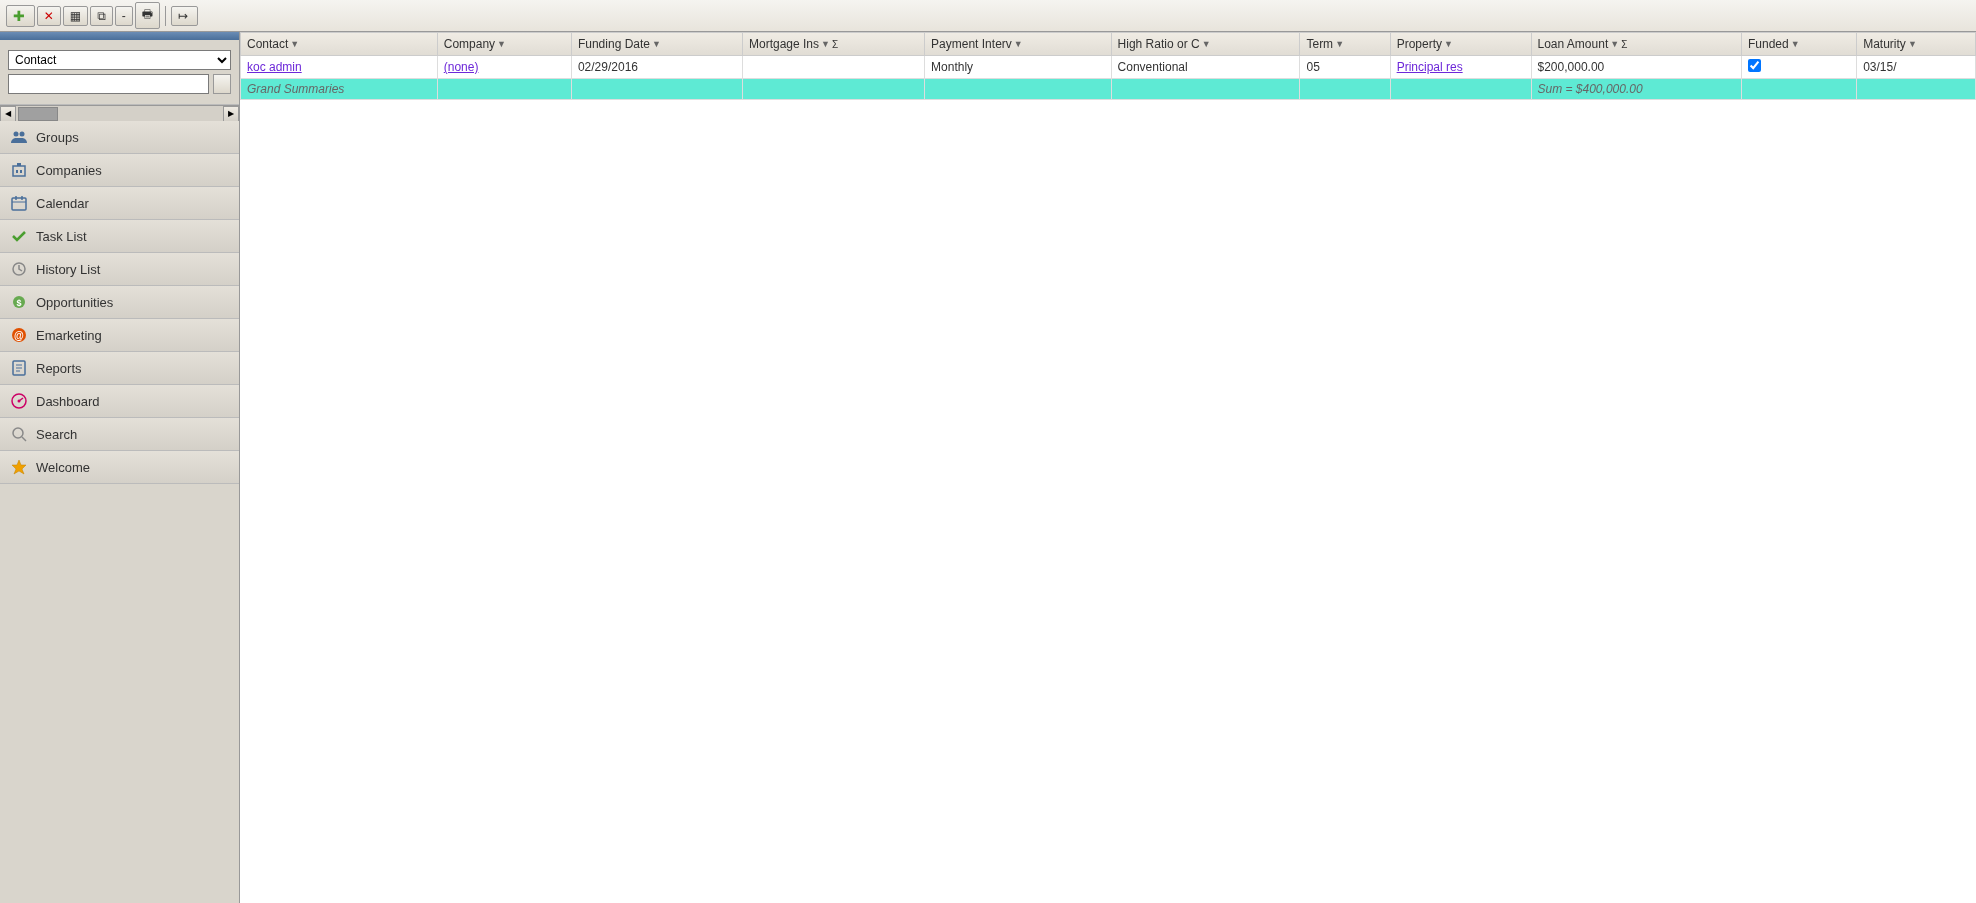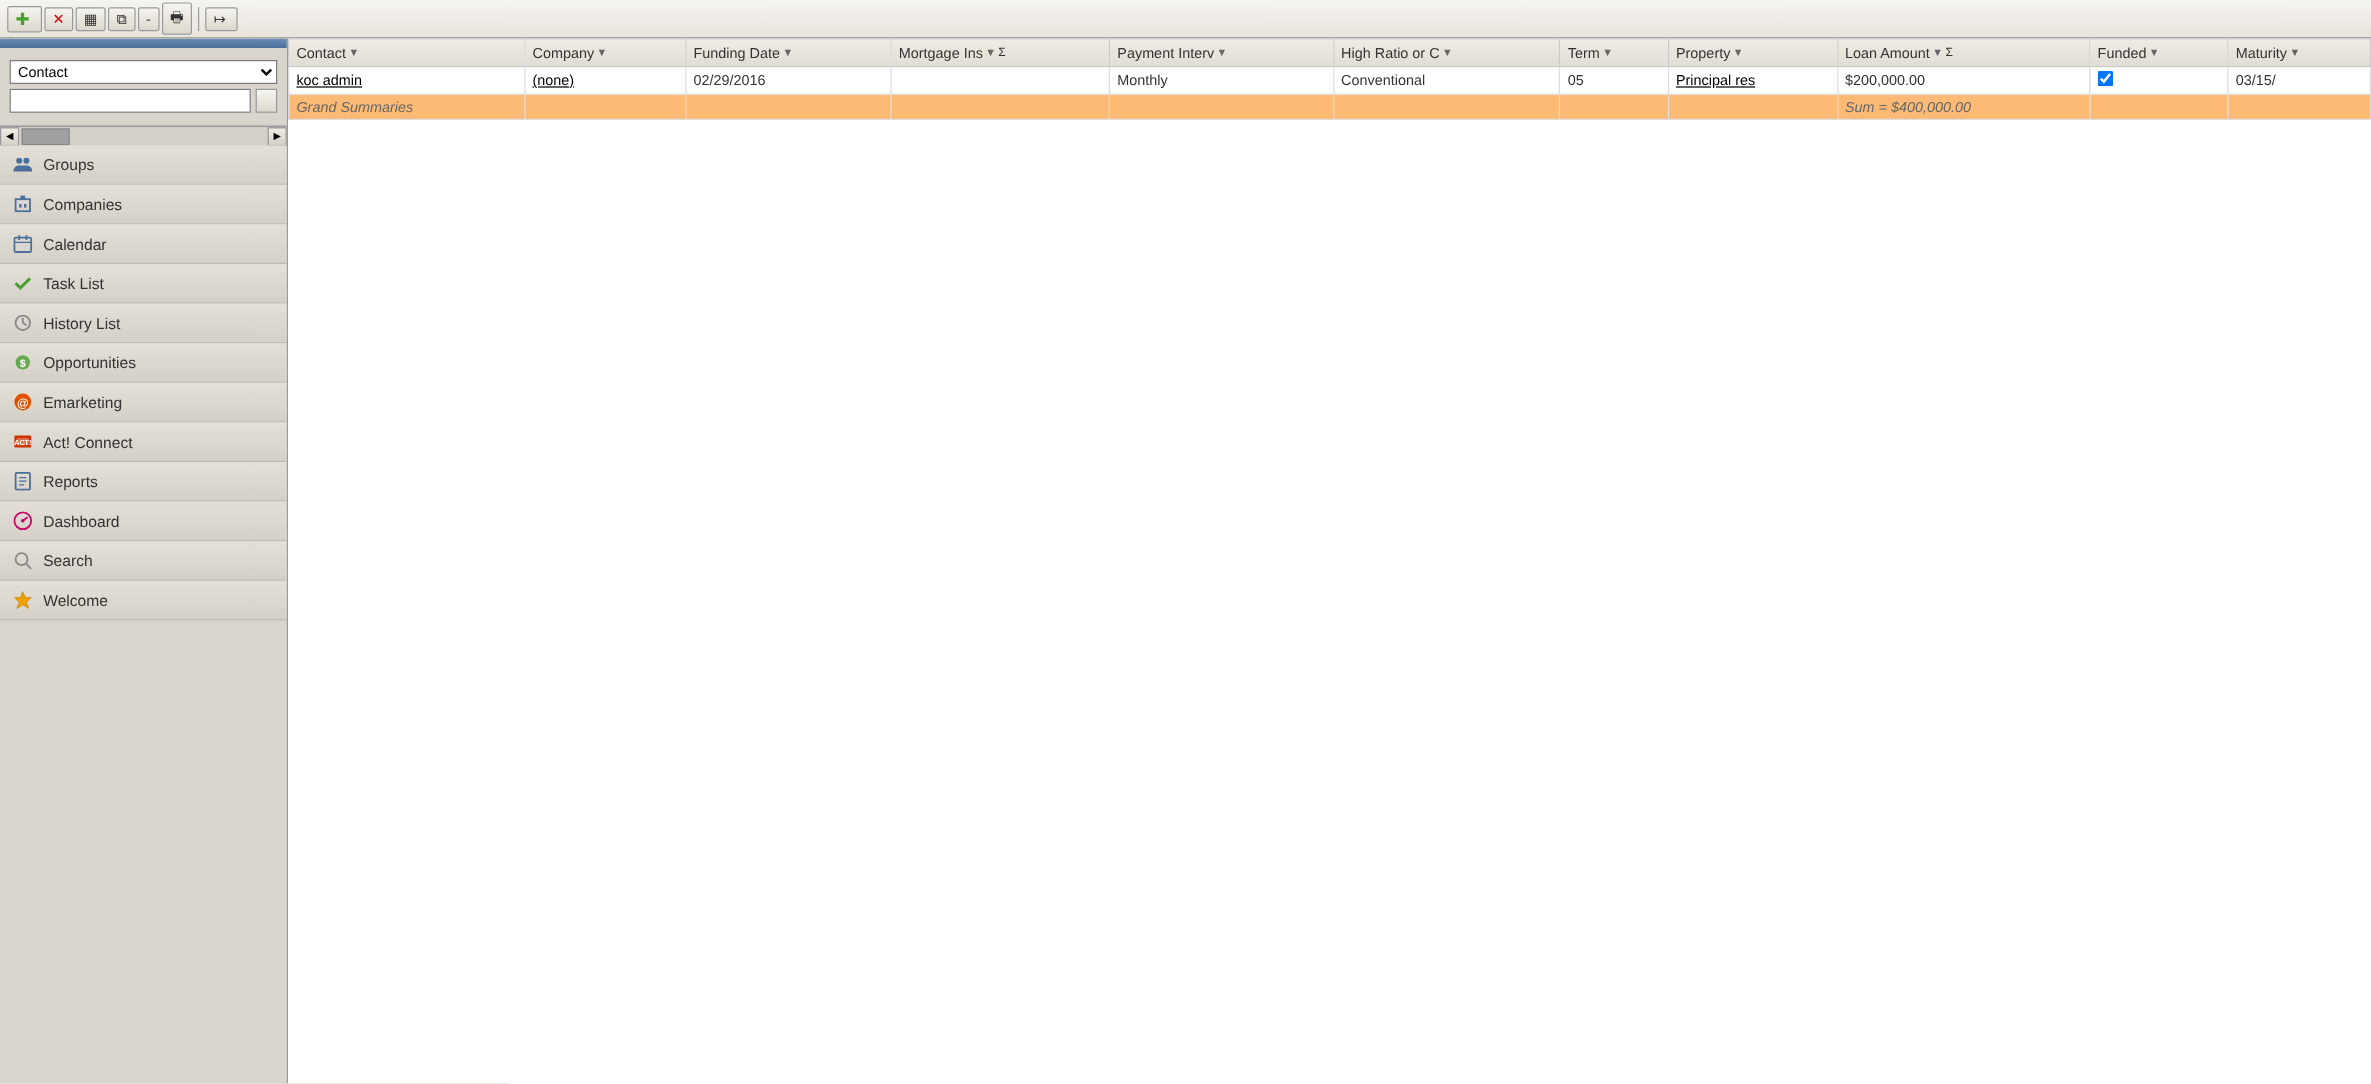--- a/index.html
+++ b/index.html
@@ -134,22 +134,22 @@
       font-size: 12px;
       color: #333;
       cursor: pointer;
       position: relative;
     }
     .th-inner { display: flex; align-items: center; gap: 2px; }
     .filter-icon { color: #666; font-size: 9px; }
     .sigma-icon { color: #333; font-size: 10px; }
     td { padding: 3px 6px; border: 1px solid #ddd; color: #333; white-space: nowrap; }
     tr.data-row:nth-child(even) { background: #f8f8f8; }
-    td a { color: #000000; cursor: pointer; }
-    .grand-summaries-row td { background: #fdba74; font-style: italic; color: #666; }
+    td a { color: #6d28d9; cursor: pointer; }
+    .grand-summaries-row td { background: #5eead4; font-style: italic; color: #666; }
     .summary-value-cell { text-align: left; }
     input[type=checkbox] { cursor: default; }
   </style>
 </head>
 <body>
 
 <div class="app-container">
 
   <div class="toolbar">
     <button class="toolbar-btn">
@@ -275,30 +275,20 @@
               <svg width="16" height="16" viewBox="0 0 16 16">
                 <circle cx="8" cy="8" r="7" fill="#e05000"></circle>
                 <text x="8" y="12" text-anchor="middle" fill="white" font-size="10" font-weight="bold">@</text>
               </svg>
             </div>
             <span>Emarketing</span>
           </div>
           <div class="nav-item">
             <div class="nav-icon">
               <svg width="16" height="16" viewBox="0 0 16 16">
-                <rect x="1" y="3" width="14" height="10" rx="1" fill="#cc3300"></rect>
-                <rect x="3" y="5" width="10" height="6" rx="0.5" fill="white" opacity="0.3"></rect>
-                <text x="8" y="11" text-anchor="middle" fill="white" font-size="6" font-weight="bold">ACT!</text>
-              </svg>
-            </div>
-            <span>Act! Connect</span>
-          </div>
-          <div class="nav-item">
-            <div class="nav-icon">
-              <svg width="16" height="16" viewBox="0 0 16 16">
                 <rect x="2" y="1" width="12" height="14" rx="1" fill="none" stroke="#4a6f9a" stroke-width="1.5"></rect>
                 <line x1="5" y1="5" x2="11" y2="5" stroke="#4a6f9a" stroke-width="1"></line>
                 <line x1="5" y1="8" x2="11" y2="8" stroke="#4a6f9a" stroke-width="1"></line>
                 <line x1="5" y1="11" x2="9" y2="11" stroke="#4a6f9a" stroke-width="1"></line>
               </svg>
             </div>
             <span>Reports</span>
           </div>
           <div class="nav-item">
             <div class="nav-icon">

